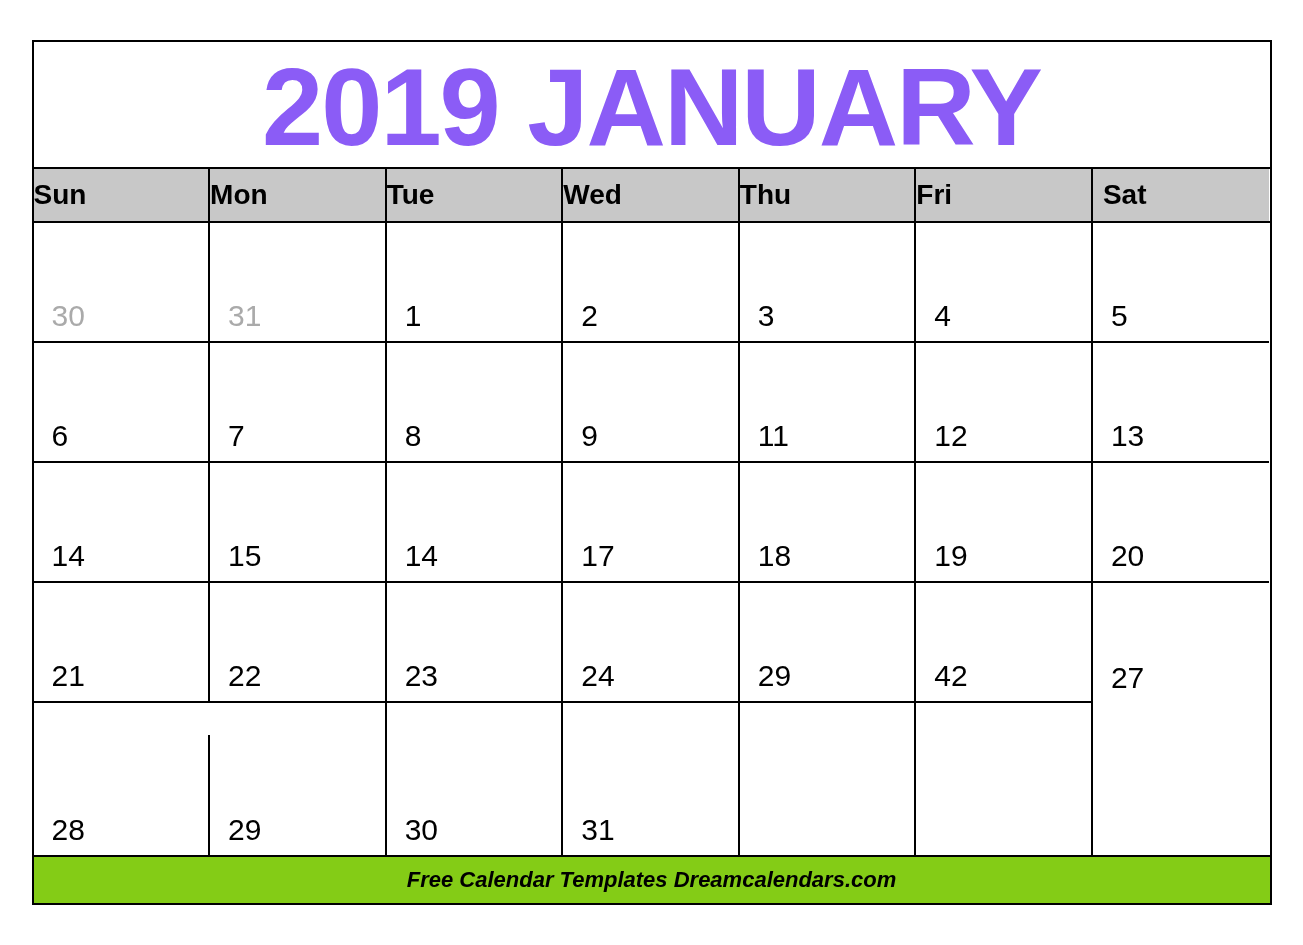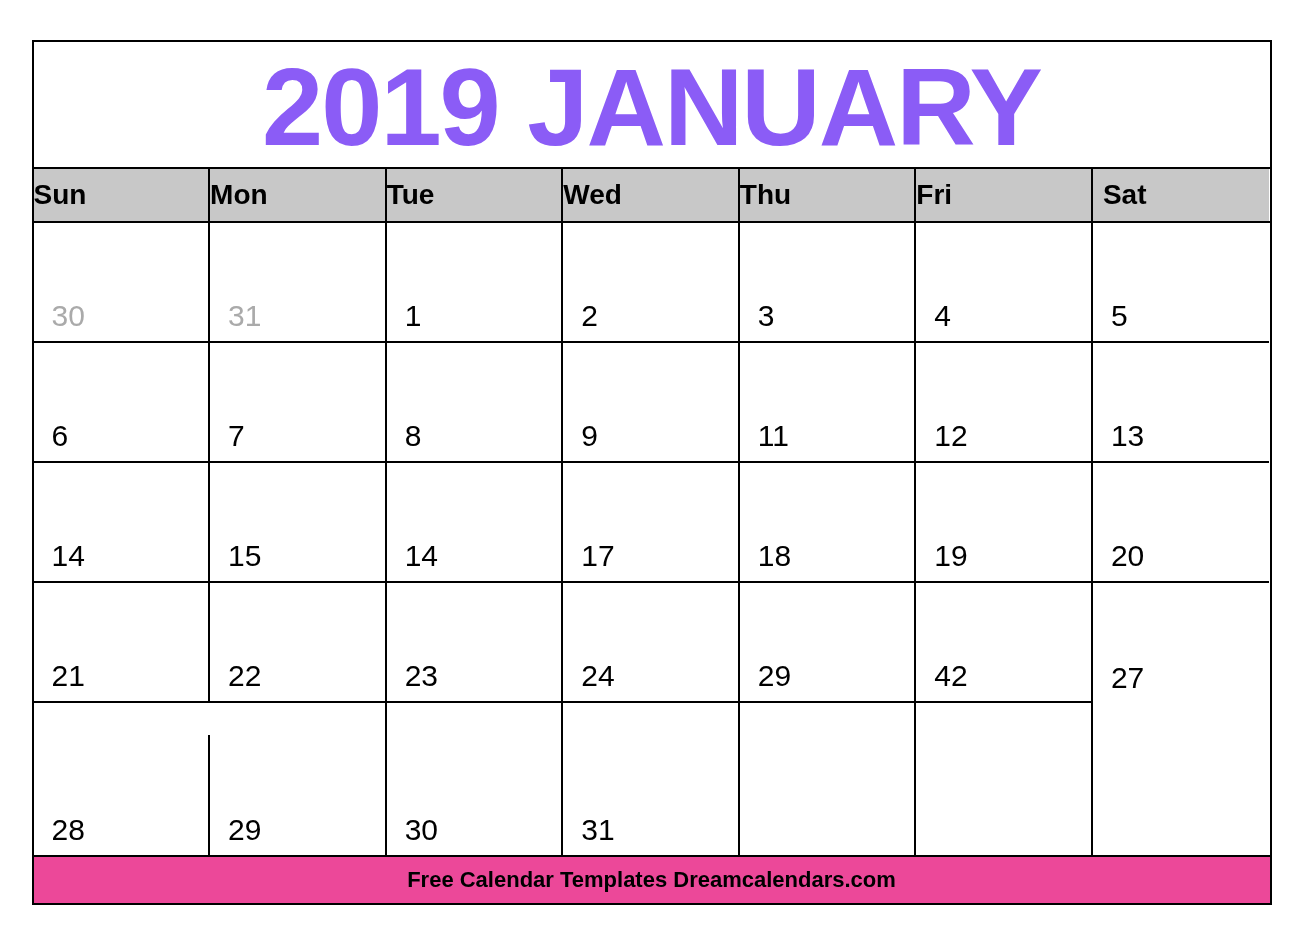--- a/index.html
+++ b/index.html
@@ -84,24 +84,25 @@
       font-weight: 400;
       color: #000;
       margin-top: auto;
     }
 
     .calendar-cell .date-number.prev-month {
       color: #aaa;
     }
 
     .calendar-footer {
-      background: #ec4899;
+      background: #84cc16;
       text-align: center;
       padding: 10px 0;
       border-top: 2px solid #000;
+      font-style: italic;
     }
 
     .footer-text {
       font-size: 22px;
       font-weight: 700;
       color: #000;
     }
   </style>
 </head>
 <body>

